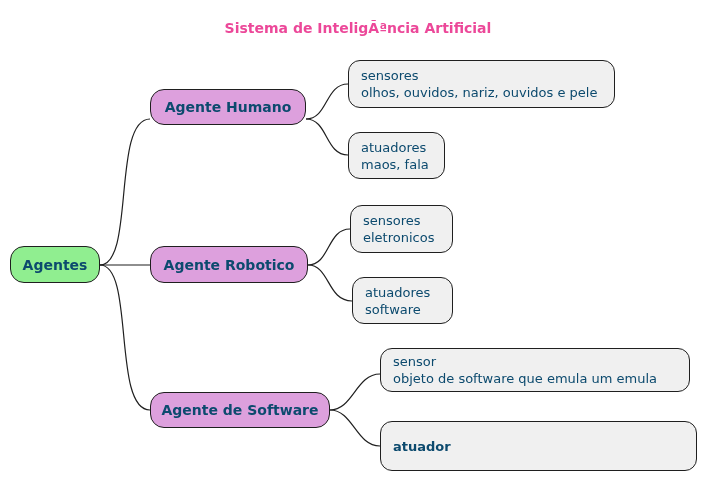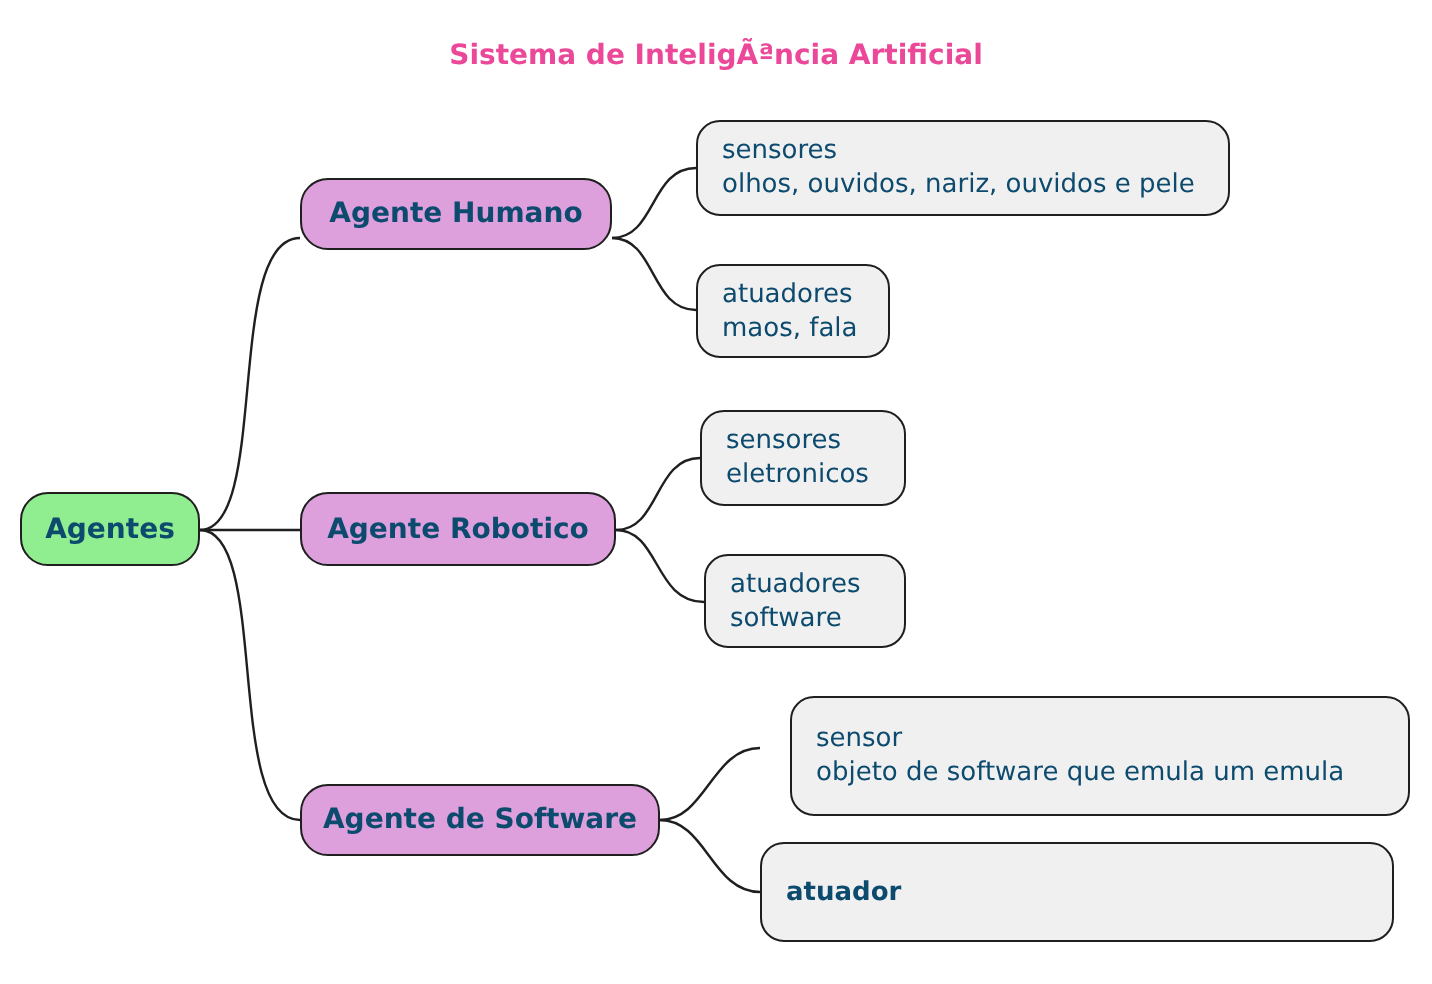--- a/index.html
+++ b/index.html
@@ -73,21 +73,21 @@
   }
   
   #root-node            { left: 10px;  top: 246px; width: 90px;  height: 37px; }
   #branch-humano        { left: 150px; top: 89px; width: 156px; height: 36px; }
   #branch-robotico      { left: 150px; top: 246px; width: 158px; height: 37px; }
   #branch-software      { left: 150px; top: 392px; width: 180px; height: 36px; }
   #leaf-h-sensores      { left: 348px; top: 60px;  width: 267px; height: 48px; }
   #leaf-h-atuadores     { left: 348px; top: 132px; width: 97px;  height: 47px; }
   #leaf-r-sensores      { left: 350px; top: 205px; width: 103px; height: 48px; }
   #leaf-r-atuadores     { left: 352px; top: 277px; width: 101px; height: 47px; }
-  #leaf-s-sensor        { left: 395px; top: 348px; width: 310px; height: 60px; }
+  #leaf-s-sensor        { left: 380px; top: 348px; width: 310px; height: 44px; }
   #leaf-s-atuador       { left: 380px; top: 421px; width: 317px; height: 50px; font-weight: bold; }
 </style>
 </head>
 <body>
 
 <div class="canvas">
 
   <svg class="edges" viewBox="0 0 716 492" xmlns="http://www.w3.org/2000/svg">
     <path d="M100,265 C135,265 112,119 150,119"></path>
     <path d="M100,265 L150,265"></path>

